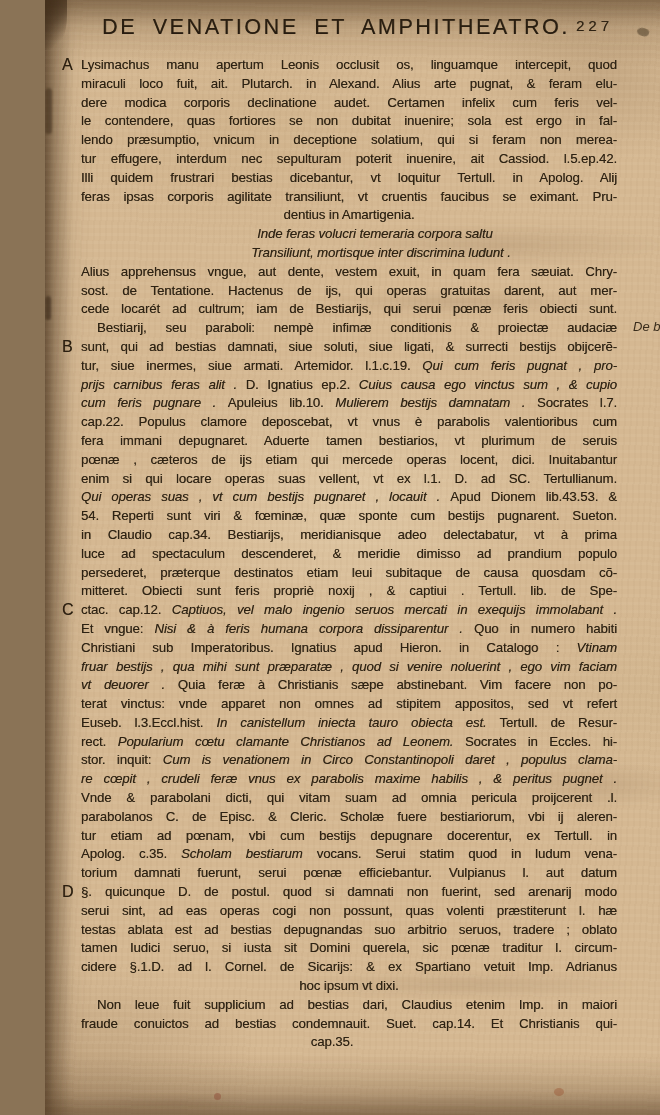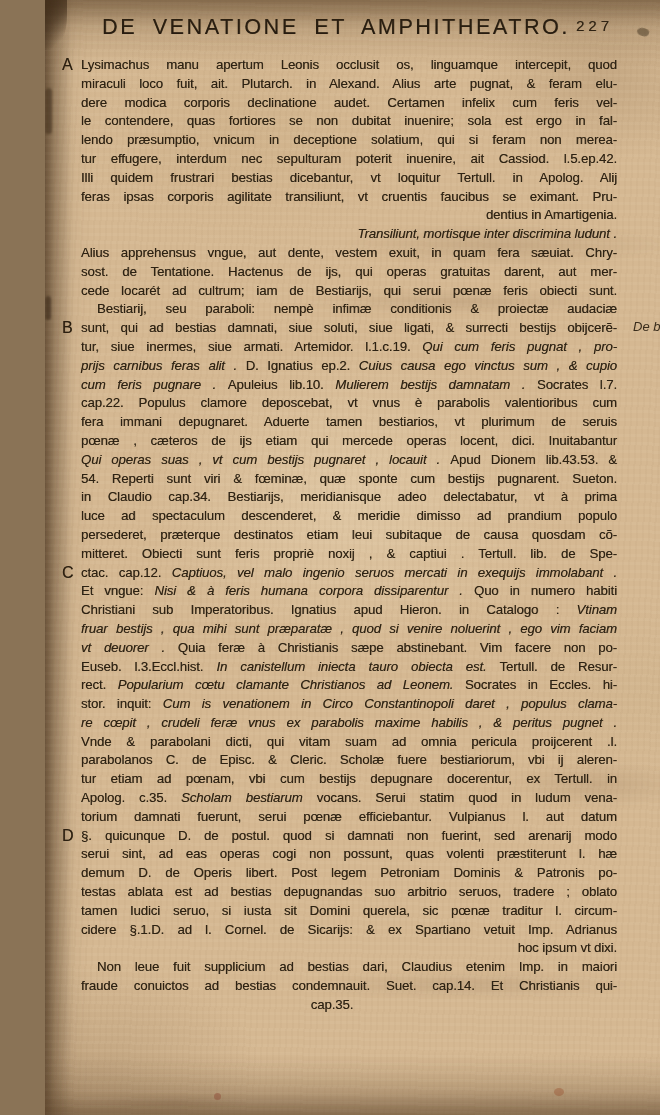--- a/index.html
+++ b/index.html
@@ -49,21 +49,21 @@
     position:absolute;left:36px;top:56px;width:536px;
   }
   .line{
     position:relative;height:18.8px;line-height:18.8px;
     font-size:13.2px;letter-spacing:-0.1px;
     text-align:justify;text-align-last:justify;
     color:#2d2213;
     text-shadow:0.3px 0.3px 0.4px rgba(45,34,19,0.55);
   }
   .line .it{font-style:italic;}
-  .nojust{text-align:right;text-align-last:auto;}
+  .nojust{text-align:center;text-align-last:auto;}
   .right{text-align:center;text-align-last:auto;padding-right:34px;}
   .mletter{
     position:absolute;left:-19px;top:0;
     font-size:16px;letter-spacing:0;
     color:#2b2012;
   }
   .margin-note{
     position:absolute;left:588px;top:321px;width:82px;
     font-size:13px;font-style:italic;color:#3a2d1c;
     line-height:11px;
@@ -103,55 +103,57 @@
   <div class="text-block">
       <div class="line"><span class="mletter">A</span><span>Lysimachus manu apertum Leonis occlusit os, linguamque intercepit, quod</span></div>
       <div class="line"><span>miraculi loco fuit, ait. Plutarch. in Alexand. Alius arte pugnat, &amp; feram elu-</span></div>
       <div class="line"><span>dere modica corporis declinatione audet. Certamen infelix cum feris vel-</span></div>
       <div class="line"><span>le contendere, quas fortiores se non dubitat inuenire; sola est ergo in fal-</span></div>
       <div class="line"><span>lendo præsumptio, vnicum in deceptione solatium, qui si feram non merea-</span></div>
       <div class="line"><span>tur effugere, interdum nec sepulturam poterit inuenire, ait Cassiod. l.5.ep.42.</span></div>
       <div class="line"><span>Illi quidem frustrari bestias dicebantur, vt loquitur Tertull. in Apolog. Alij</span></div>
       <div class="line"><span>feras ipsas corporis agilitate transiliunt, vt cruentis faucibus se eximant. Pru-</span></div>
       <div class="line nojust"><span>dentius in Amartigenia.</span></div>
+      <div class="line nojust" style="padding-left: 52px;"><span class="it">Inde feras volucri temeraria corpora saltu</span></div>
       <div class="line nojust" style="padding-left: 64px;"><span class="it">Transiliunt, mortisque inter discrimina ludunt .</span></div>
       <div class="line"><span>Alius apprehensus vngue, aut dente, vestem exuit, in quam fera sæuiat. Chry-</span></div>
       <div class="line"><span>sost. de Tentatione.  Hactenus de ijs, qui operas gratuitas darent, aut mer-</span></div>
       <div class="line"><span>cede locarét ad cultrum; iam de Bestiarijs, qui serui pœnæ feris obiecti sunt.</span></div>
       <div class="line" style="padding-left: 16px;"><span>Bestiarij, seu paraboli: nempè infimæ conditionis &amp; proiectæ audaciæ</span></div>
       <div class="line"><span class="mletter">B</span><span>sunt, qui ad bestias damnati, siue soluti, siue ligati, &amp; surrecti bestijs obijcerẽ-</span></div>
       <div class="line"><span>tur, siue inermes, siue armati.  Artemidor. l.1.c.19. </span><span class="it">Qui cum feris pugnat , pro-</span></div>
       <div class="line"><span class="it">prijs carnibus feras alit . </span><span>D. Ignatius ep.2. </span><span class="it">Cuius causa ego vinctus sum , &amp; cupio</span></div>
       <div class="line"><span class="it">cum feris pugnare . </span><span>Apuleius lib.10. </span><span class="it">Mulierem bestijs damnatam . </span><span>Socrates l.7.</span></div>
       <div class="line"><span>cap.22. Populus clamore deposcebat, vt vnus è parabolis valentioribus cum</span></div>
       <div class="line"><span>fera immani depugnaret.  Aduerte tamen bestiarios, vt plurimum de seruis</span></div>
       <div class="line"><span>pœnæ , cæteros de ijs etiam qui mercede operas locent, dici.  Inuitabantur</span></div>
+      <div class="line"><span>enim si qui locare operas suas vellent, vt ex l.1. D. ad SC. Tertullianum.</span></div>
       <div class="line"><span class="it">Qui operas suas , vt cum bestijs pugnaret , locauit . </span><span>Apud Dionem lib.43.53. &amp;</span></div>
       <div class="line"><span>54. Reperti sunt viri &amp; fœminæ, quæ sponte cum bestijs pugnarent. Sueton.</span></div>
       <div class="line"><span>in Claudio cap.34. Bestiarijs, meridianisque adeo delectabatur, vt à prima</span></div>
       <div class="line"><span>luce ad spectaculum descenderet, &amp; meridie dimisso ad prandium populo</span></div>
       <div class="line"><span>persederet, præterque destinatos etiam leui subitaque de causa quosdam cõ-</span></div>
       <div class="line"><span>mitteret. Obiecti sunt feris propriè noxij , &amp; captiui . Tertull. lib. de Spe-</span></div>
       <div class="line"><span class="mletter">C</span><span>ctac. cap.12. </span><span class="it">Captiuos, vel malo ingenio seruos mercati in exequijs immolabant .</span></div>
       <div class="line"><span>Et vngue: </span><span class="it">Nisi &amp; à feris humana corpora dissiparentur . </span><span>Quo in numero habiti</span></div>
       <div class="line"><span>Christiani sub Imperatoribus. Ignatius apud Hieron. in Catalogo : </span><span class="it">Vtinam</span></div>
       <div class="line"><span class="it">fruar bestijs , qua mihi sunt præparatæ , quod si venire noluerint , ego vim faciam</span></div>
       <div class="line"><span class="it">vt deuorer . </span><span>Quia feræ à Christianis sæpe abstinebant.  Vim facere non po-</span></div>
+      <div class="line"><span>terat vinctus: vnde apparet non omnes ad stipitem appositos, sed vt refert</span></div>
       <div class="line"><span>Euseb. l.3.Eccl.hist. </span><span class="it">In canistellum iniecta tauro obiecta est. </span><span>Tertull.  de Resur-</span></div>
       <div class="line"><span>rect. </span><span class="it">Popularium cœtu clamante Christianos ad Leonem. </span><span>Socrates in Eccles. hi-</span></div>
       <div class="line"><span>stor. inquit: </span><span class="it">Cum is venationem in Circo Constantinopoli daret , populus clama-</span></div>
       <div class="line"><span class="it">re cœpit , crudeli feræ vnus ex parabolis maxime habilis , &amp; peritus pugnet .</span></div>
       <div class="line"><span>Vnde &amp; parabolani dicti, qui vitam suam ad omnia pericula proijcerent .l.</span></div>
       <div class="line"><span>parabolanos C. de Episc. &amp; Cleric. Scholæ fuere bestiariorum, vbi ij aleren-</span></div>
       <div class="line"><span>tur etiam ad pœnam, vbi cum bestijs depugnare docerentur, ex Tertull. in</span></div>
       <div class="line"><span>Apolog. c.35. </span><span class="it">Scholam bestiarum </span><span>vocans. Serui statim quod in ludum vena-</span></div>
       <div class="line"><span>torium damnati fuerunt, serui pœnæ efficiebantur. Vulpianus l. aut datum</span></div>
       <div class="line"><span class="mletter">D</span><span>§. quicunque D. de postul. quod si damnati non fuerint, sed arenarij modo</span></div>
       <div class="line"><span>serui sint, ad eas operas cogi non possunt, quas volenti præstiterunt l. hæ</span></div>
-      <div class="line"><span>demum D. de Operis libert. Post legem Petroniam Dominis &amp; Patronis po-</span></div>
       <div class="line"><span>testas ablata est ad bestias depugnandas suo arbitrio seruos, tradere ; oblato</span></div>
       <div class="line"><span>tamen Iudici seruo, si iusta sit Domini querela, sic pœnæ traditur l. circum-</span></div>
       <div class="line"><span>cidere §.1.D. ad l. Cornel. de Sicarijs: &amp; ex Spartiano vetuit Imp. Adrianus</span></div>
       <div class="line nojust"><span>hoc ipsum vt dixi.</span></div>
       <div class="line" style="padding-left: 16px;"><span>Non leue fuit supplicium ad bestias dari, Claudius etenim Imp. in maiori</span></div>
       <div class="line"><span>fraude conuictos ad bestias condemnauit. Suet. cap.14. Et Christianis qui-</span></div>
       <div class="line nojust right"><span>cap.35.</span></div>
     </div>
 
   <div class="margin-note">De bestiarijs.</div>

